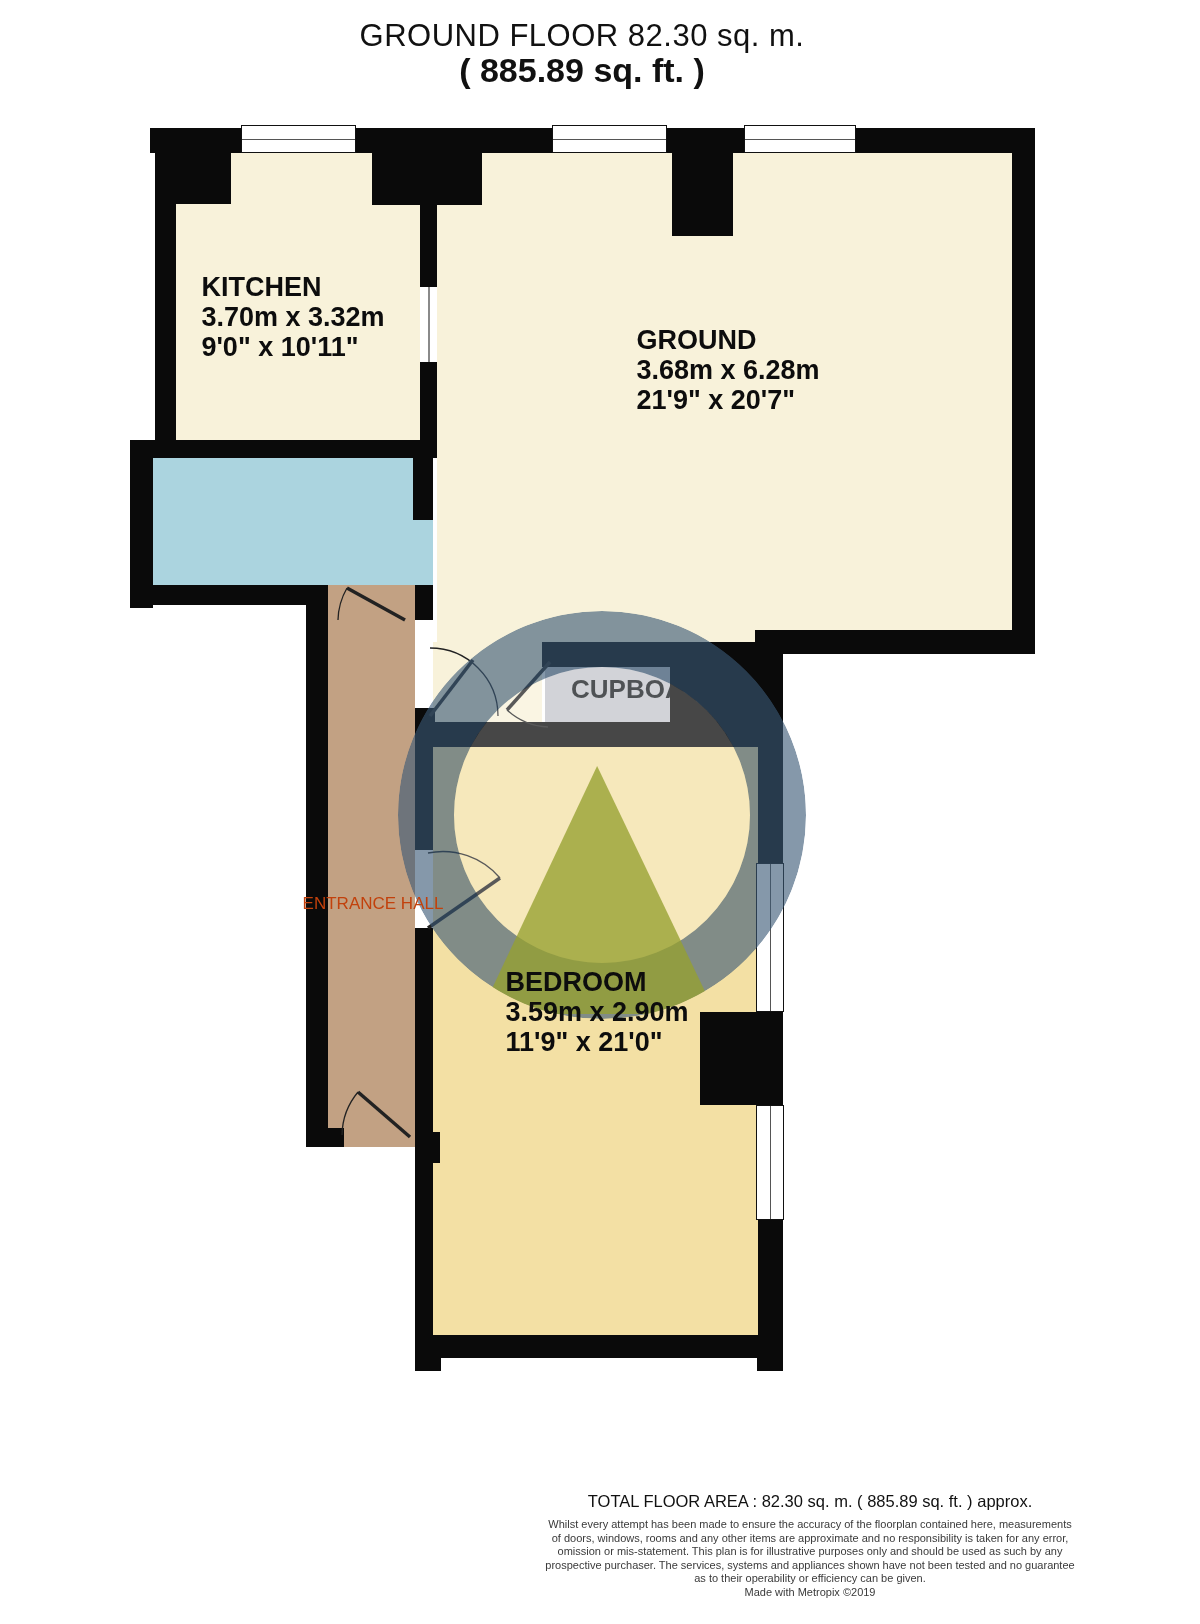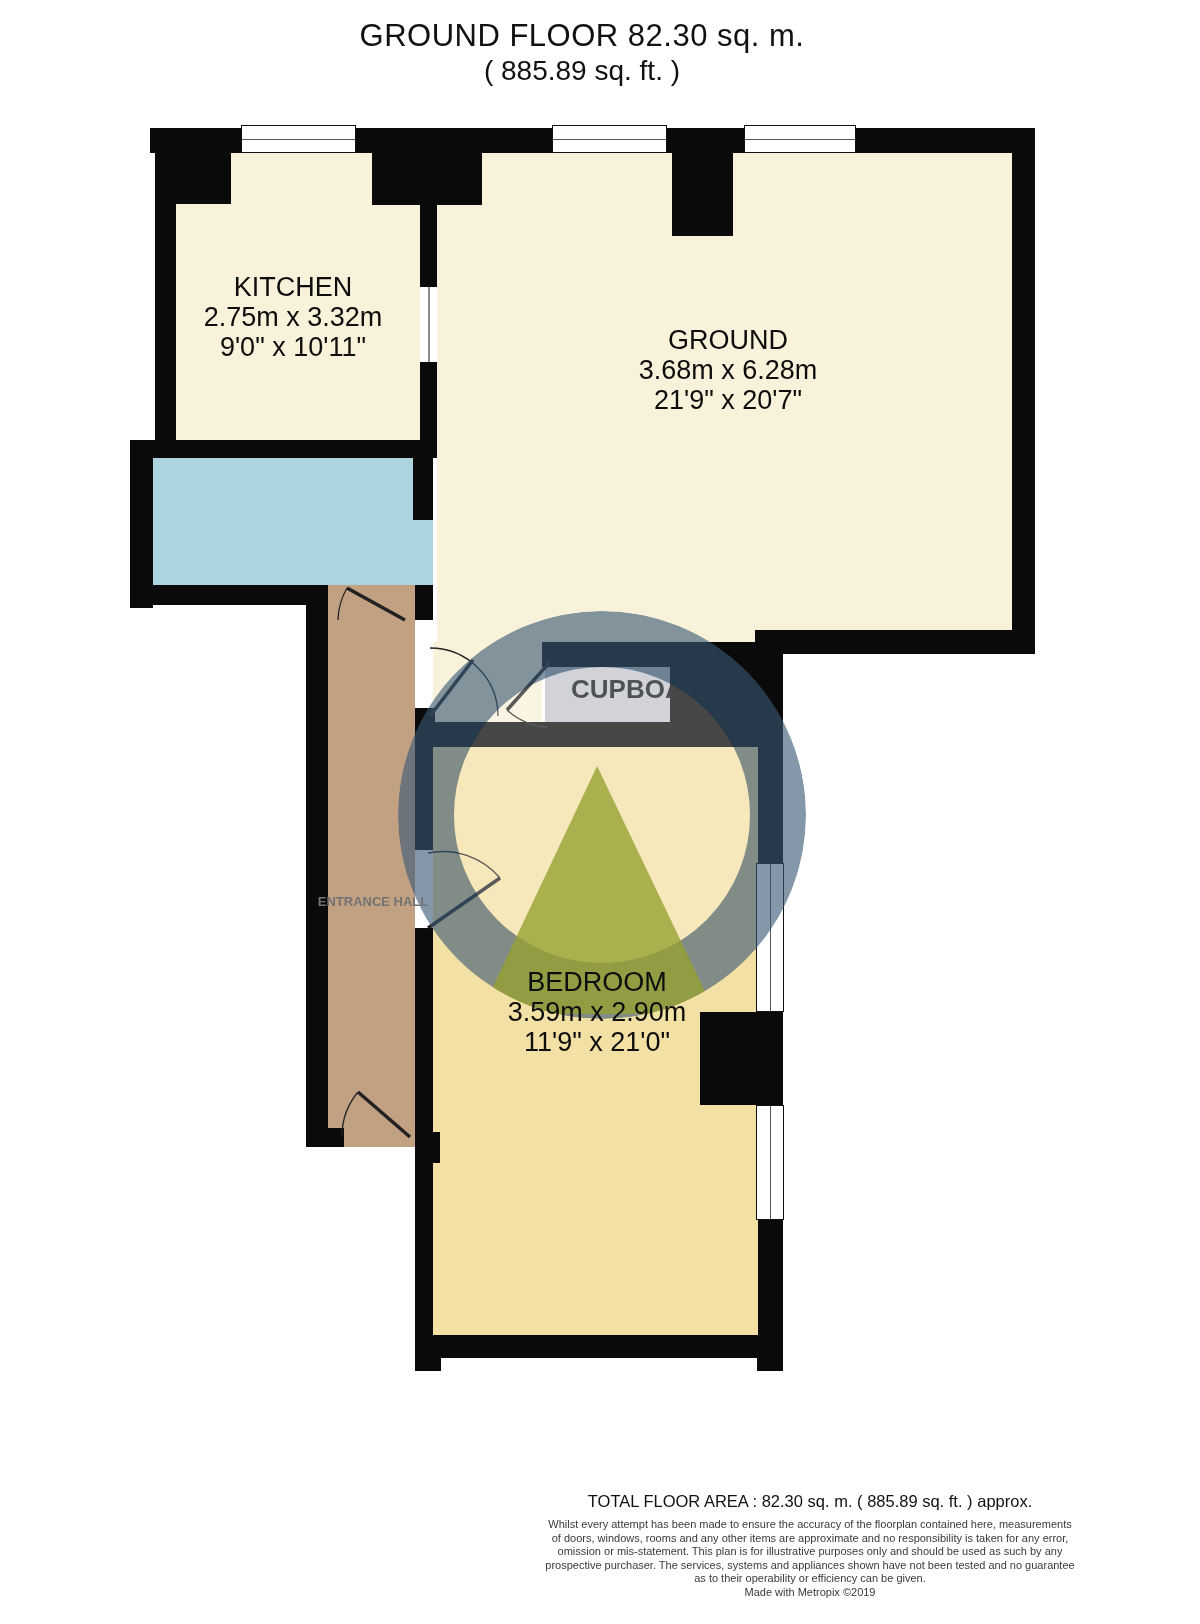--- a/index.html
+++ b/index.html
@@ -26,28 +26,28 @@
   
   #doors{position:absolute;left:0;top:0;z-index:4;}
   
   #watermark{position:absolute;left:398px;top:611px;width:408px;height:408px;border-radius:50%;overflow:hidden;z-index:5;pointer-events:none;}
   #watermark .ring{position:absolute;inset:0;border-radius:50%;border:56px solid var(--c-watermark-ring);box-sizing:border-box;}
   #watermark .disc{position:absolute;inset:56px;border-radius:50%;background:var(--c-watermark-disc);}
   #watermark .tri{position:absolute;inset:0;background:var(--c-watermark-triangle);
     clip-path:polygon(48.8% 38%,20.1% 98.8%,77.9% 98.8%);}
   
   .room-label{position:absolute;z-index:6;transform:translateX(-50%);
-    text-align:center;font-weight:normal;color:#0d0d0d;font-size:27px;line-height:30px;white-space:nowrap;}
+    font-weight:bold;color:#0d0d0d;font-size:27px;line-height:30px;white-space:nowrap;}
   .small-label{position:absolute;z-index:6;transform:translateX(-50%);
-    font-weight:bold;color:#737373;font-size:13px;white-space:nowrap;}
+    font-weight:normal;color:#c2410c;font-size:17px;white-space:nowrap;}
   #cupboard-label{position:absolute;z-index:2;font-weight:bold;color:#14181c;font-size:26px;white-space:nowrap;}
   
   #title{position:absolute;left:182px;top:18px;width:800px;text-align:center;color:#111;z-index:6;}
   #title .t1{font-size:31px;line-height:36px;letter-spacing:0.5px;}
-  #title .t2{font-size:28px;line-height:33px;}
+  #title .t2{font-size:34px;line-height:33px;font-weight:bold;}
   #footer{position:absolute;left:410px;top:1490px;width:800px;text-align:center;z-index:6;}
   #footer .total{font-size:16.5px;color:#111;line-height:22px;margin-bottom:6px;}
   #footer .disc-line{font-size:11px;line-height:13.5px;color:#3a3a3a;}
   #footer .credit{font-size:11px;line-height:13.5px;color:#3a3a3a;margin-top:0px;}
   .doorway-line{position:absolute;background:#8a8a8a;z-index:4;}
 </style>
 </head>
 <body>
 
 <div id="plan">
@@ -133,21 +133,21 @@
   </svg>
 
   <div id="watermark">
     <div class="ring"></div>
     <div class="disc"></div>
     <div class="tri"></div>
   </div>
 
   <div class="room-label" style="left:293px;top:272px;">
     <div>KITCHEN</div>
-    <div>2.75m x 3.32m</div>
+    <div>3.70m x 3.32m</div>
     <div>9'0" x 10'11"</div>
   </div>
   <div class="room-label" style="left:728px;top:325px;">
     <div>GROUND</div>
     <div>3.68m x 6.28m</div>
     <div>21'9" x 20'7"</div>
   </div>
   <div class="room-label" style="left:597px;top:967px;">
     <div>BEDROOM</div>
     <div>3.59m x 2.90m</div>

